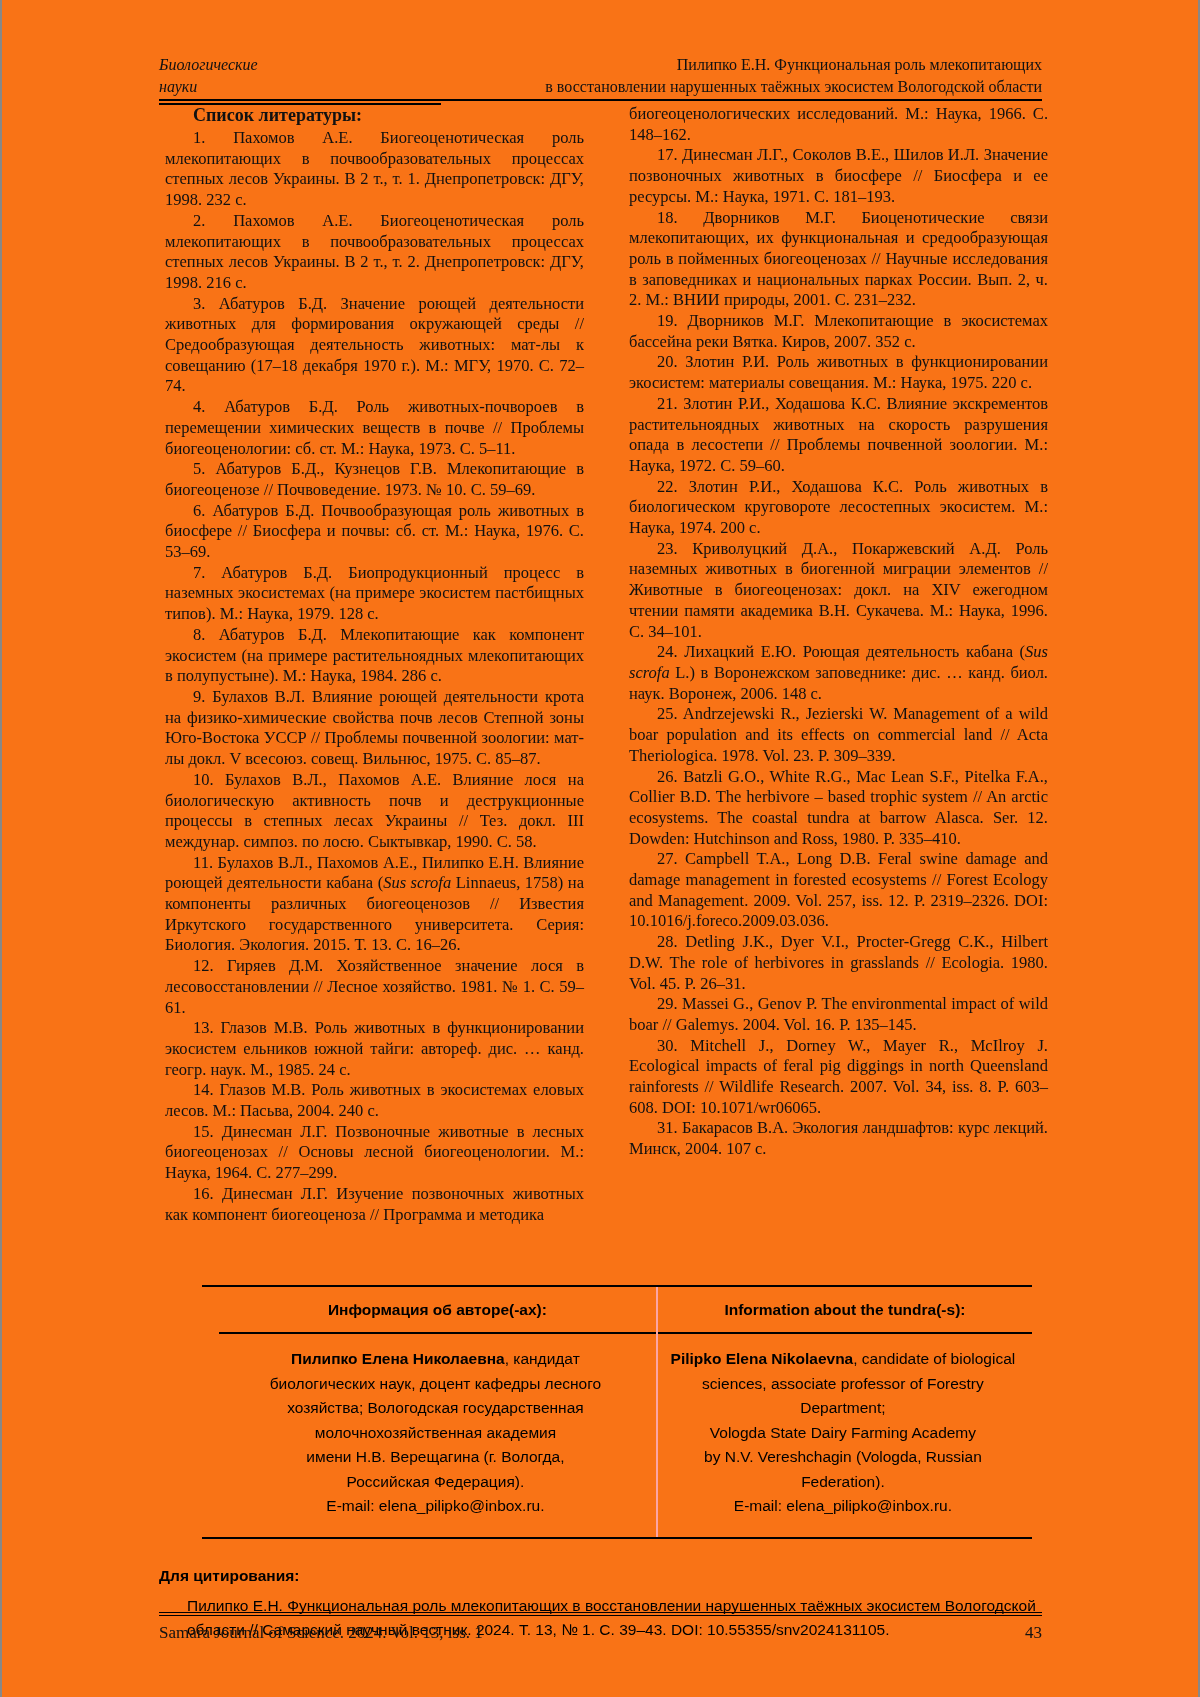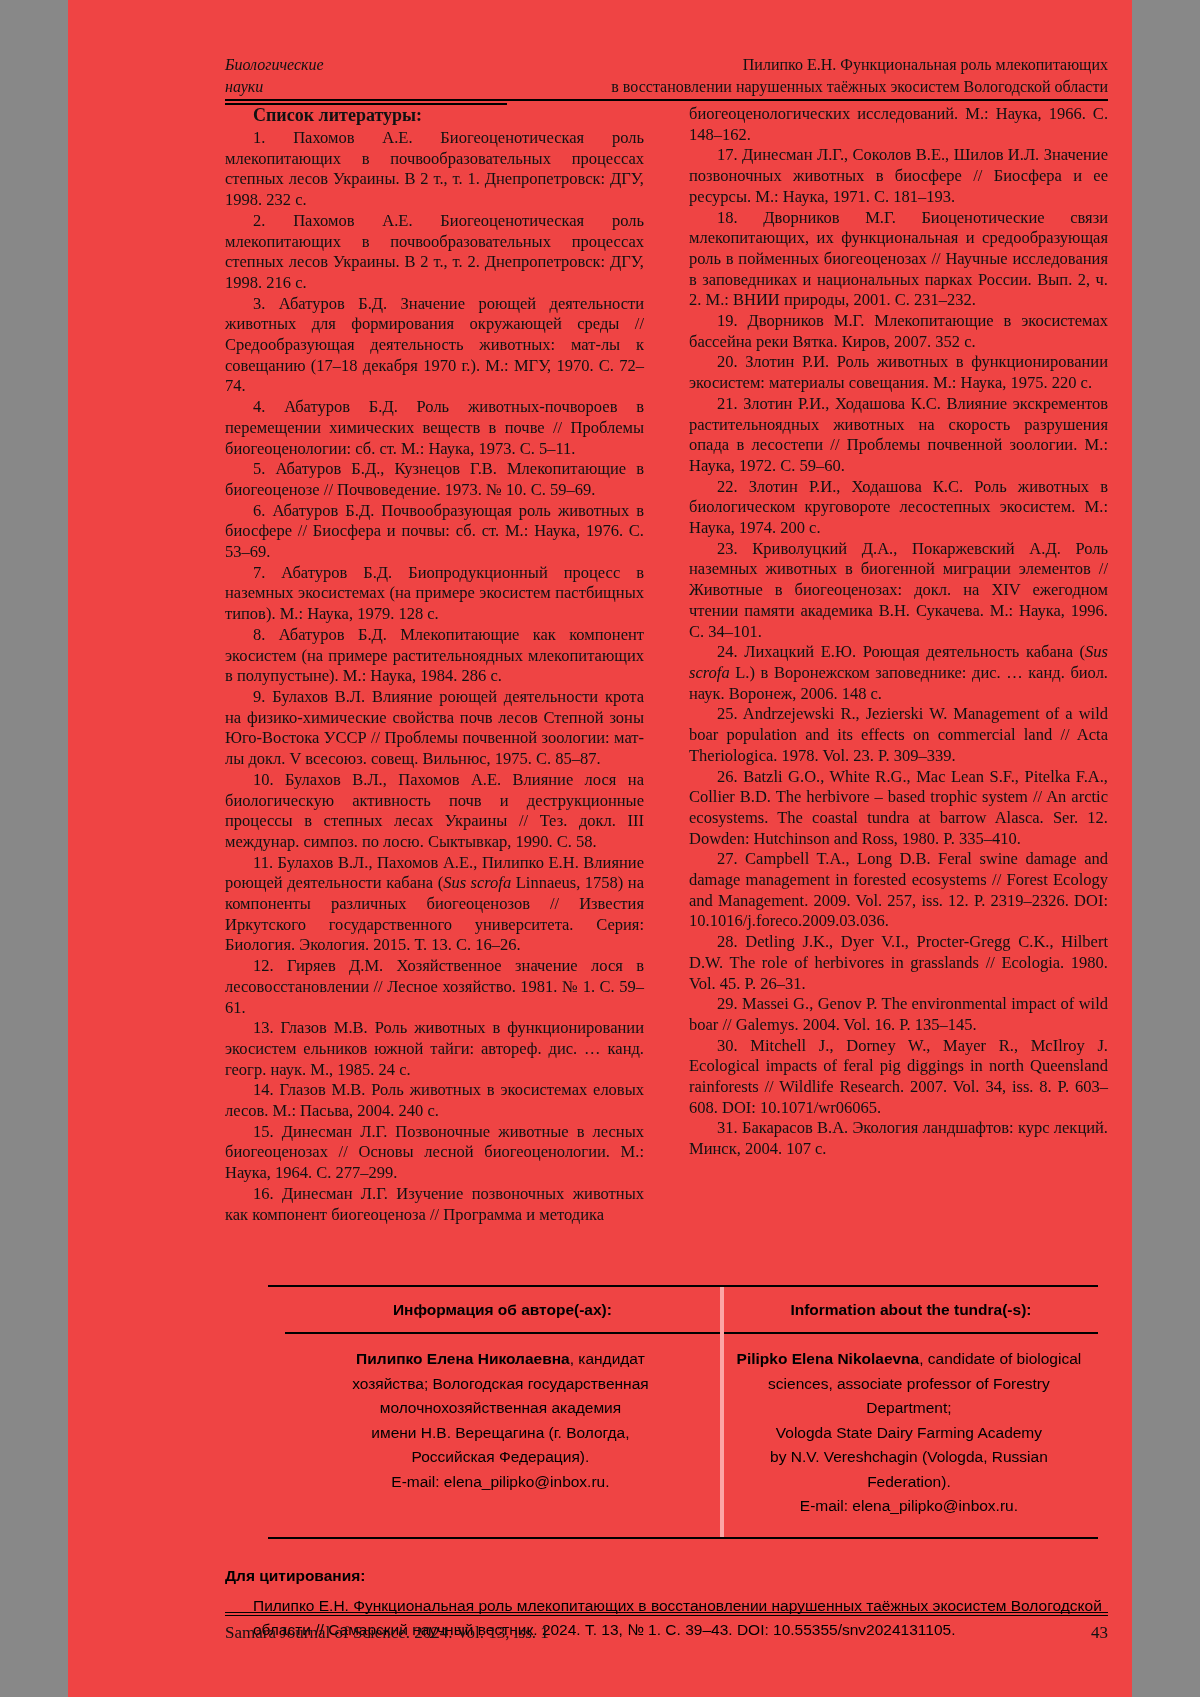--- a/index.html
+++ b/index.html
@@ -1,55 +1,55 @@
 <!DOCTYPE html>
 <html lang="ru"><head>
 <meta charset="utf-8">
 <style>
   html,body { margin:0; padding:0; background:#888; }
   .page {
-    position:relative; width:1064px; height:1697px; margin:0 auto;
-    background:#ef4444; color:#111; overflow:hidden;
+    position:relative; width:1196px; height:1697px; margin:0 auto;
+    background:#f97316; color:#111; overflow:hidden;
     font-family:"Liberation Serif", serif;
   }
   
   .running-head {
     position:absolute; left:157px; top:54px; width:883px;
     display:flex; justify-content:space-between; align-items:flex-start;
     font-size:16px; line-height:22px;
   }
   .head-left { font-style:italic; text-align:left; white-space:nowrap; }
   .head-right { font-style:normal; text-align:right; }
   .head-rule { position:absolute; left:157px; top:99px; width:883px; border-top:2.5px solid #000; }
   .head-rule-left { position:absolute; left:157px; top:102.5px; width:282px; border-top:2px solid #000; }
 
   
   .columns {
-    position:absolute; left:157px; top:104px; width:883px;
+    position:absolute; left:163px; top:104px; width:883px;
     display:flex; gap:45px;
   }
   .col {
     width:428px; font-size:16.5px; line-height:20.7px;
     text-align:justify; text-justify:inter-word;
   }
   .refs-heading {
     font-weight:bold; font-size:18px; line-height:22px;
     text-indent:28px; margin:0 0 2px 0; text-align:left;
   }
   .col p.ref { margin:0; text-indent:28px; }
   .col p.ref.cont { text-indent:0; }
 
   
   .author-table {
     position:absolute; left:200px; top:1285px; width:830px;
     border-top:2px solid #000; border-bottom:2px solid #000;
     display:flex; font-family:"Liberation Sans", sans-serif; color:#000;
   }
   .t-col { box-sizing:border-box; }
-  .t-col-left  { width:448px; border-right:4px solid #fca5a5;margin-left:17px; }
+  .t-col-left  { width:448px; border-right:2px solid #fca5a5;margin-left:17px; }
   .t-col-right { width:382px; }
   .t-head {
     height:45px; display:flex; align-items:center; justify-content:center;
     border-bottom:2px solid #000; font-weight:bold; font-size:15.5px;
   }
   .t-body { padding:13px 12px 18px 8px; font-size:15.5px;text-align:center; }
   .t-body div { line-height:24.5px; }
 
   
   .citation {
@@ -130,20 +130,21 @@
           <p class="ref">31. Бакарасов В.А. Экология ландшафтов: курс лекций. Минск, 2004. 107 с.</p>
         </div>
     </div>
   </div>
 
   <div class="author-table">
     <div class="t-col t-col-left">
       <div class="t-head">Информация об авторе(-ах):</div>
       <div class="t-body">
           <div class="cell-line"><b>Пилипко Елена Николаевна</b>, кандидат</div>
+          <div class="cell-line">биологических наук, доцент кафедры лесного</div>
           <div class="cell-line">хозяйства; Вологодская государственная</div>
           <div class="cell-line">молочнохозяйственная академия</div>
           <div class="cell-line">имени Н.В. Верещагина (г. Вологда,</div>
           <div class="cell-line">Российская Федерация).</div>
           <div class="cell-line">E-mail: elena_pilipko@inbox.ru.</div>
         </div>
     </div>
     <div class="t-col t-col-right">
       <div class="t-head">Information about the tundra(-s):</div>
       <div class="t-body">

